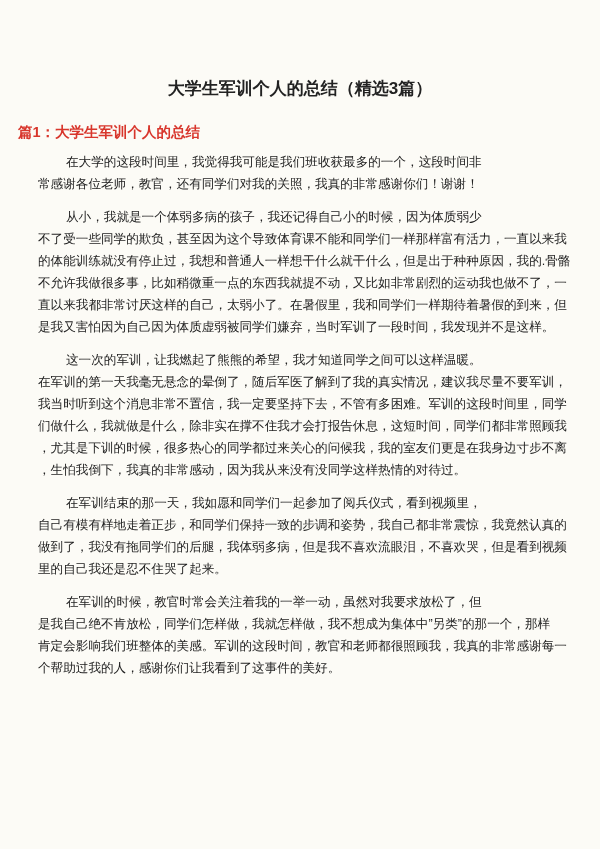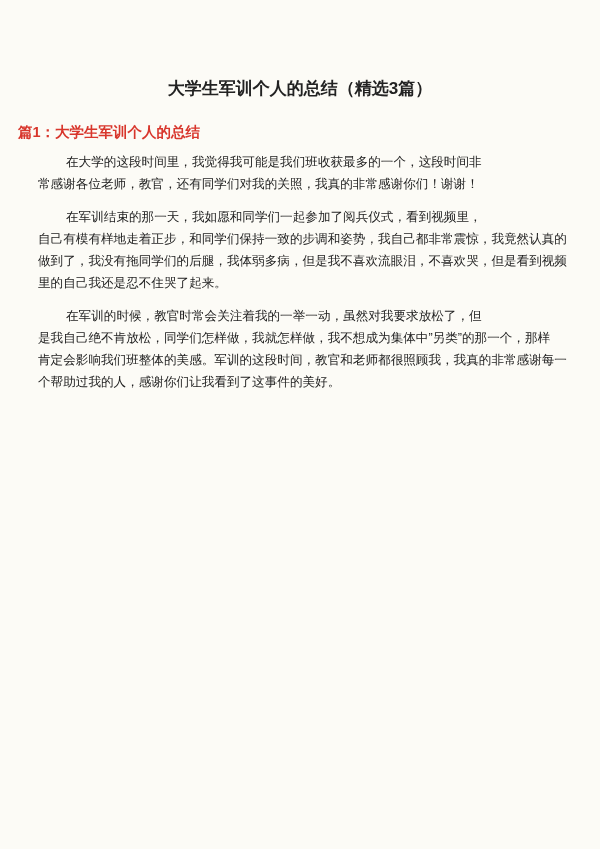--- a/index.html
+++ b/index.html
@@ -67,20 +67,32 @@
 <body>
 
 <div class="page">
 
   <h1 class="doc-title">大学生军训个人的总结（精选3篇）</h1>
 
   <section>
     <h2 class="sec-heading first">篇1：大学生军训个人的总结</h2>
     <p class="para">在大学的这段时间里，我觉得我可能是我们班收获最多的一个，这段时间非
 常感谢各位老师，教官，还有同学们对我的关照，我真的非常感谢你们！谢谢！</p>
+    <p class="para">从小，我就是一个体弱多病的孩子，我还记得自己小的时候，因为体质弱少
+不了受一些同学的欺负，甚至因为这个导致体育课不能和同学们一样那样富有活力，一直以来我
+的体能训练就没有停止过，我想和普通人一样想干什么就干什么，但是出于种种原因，我的.骨骼
+不允许我做很多事，比如稍微重一点的东西我就提不动，又比如非常剧烈的运动我也做不了，一
+直以来我都非常讨厌这样的自己，太弱小了。在暑假里，我和同学们一样期待着暑假的到来，但
+是我又害怕因为自己因为体质虚弱被同学们嫌弃，当时军训了一段时间，我发现并不是这样。</p>
+    <p class="para">这一次的军训，让我燃起了熊熊的希望，我才知道同学之间可以这样温暖。
+在军训的第一天我毫无悬念的晕倒了，随后军医了解到了我的真实情况，建议我尽量不要军训，
+我当时听到这个消息非常不置信，我一定要坚持下去，不管有多困难。军训的这段时间里，同学
+们做什么，我就做是什么，除非实在撑不住我才会打报告休息，这短时间，同学们都非常照顾我
+，尤其是下训的时候，很多热心的同学都过来关心的问候我，我的室友们更是在我身边寸步不离
+，生怕我倒下，我真的非常感动，因为我从来没有没同学这样热情的对待过。</p>
     <p class="para">在军训结束的那一天，我如愿和同学们一起参加了阅兵仪式，看到视频里，
 自己有模有样地走着正步，和同学们保持一致的步调和姿势，我自己都非常震惊，我竟然认真的
 做到了，我没有拖同学们的后腿，我体弱多病，但是我不喜欢流眼泪，不喜欢哭，但是看到视频
 里的自己我还是忍不住哭了起来。</p>
     <p class="para">在军训的时候，教官时常会关注着我的一举一动，虽然对我要求放松了，但
 是我自己绝不肯放松，同学们怎样做，我就怎样做，我不想成为集体中”另类”的那一个，那样
 肯定会影响我们班整体的美感。军训的这段时间，教官和老师都很照顾我，我真的非常感谢每一
 个帮助过我的人，感谢你们让我看到了这事件的美好。</p>
   </section>
 

